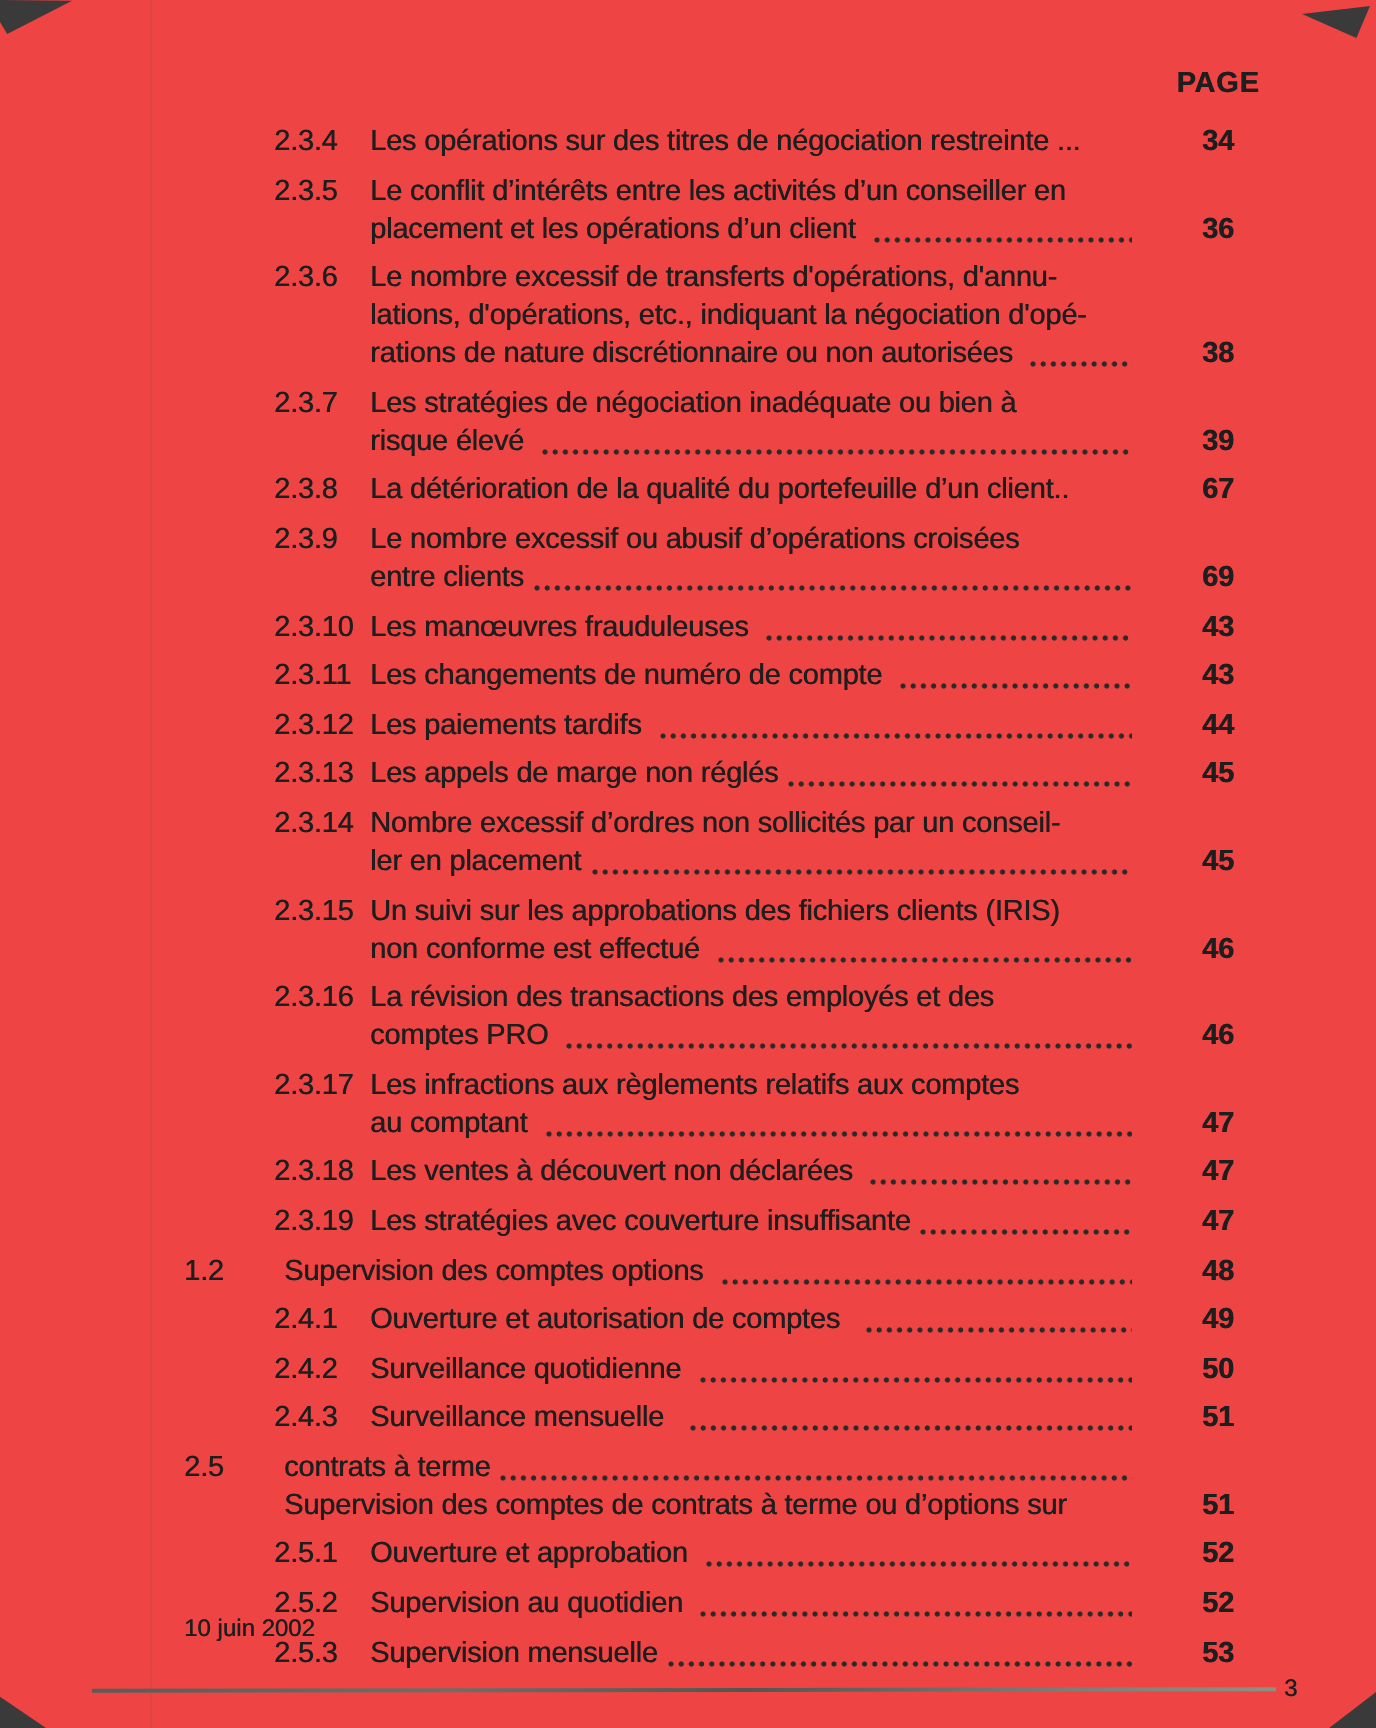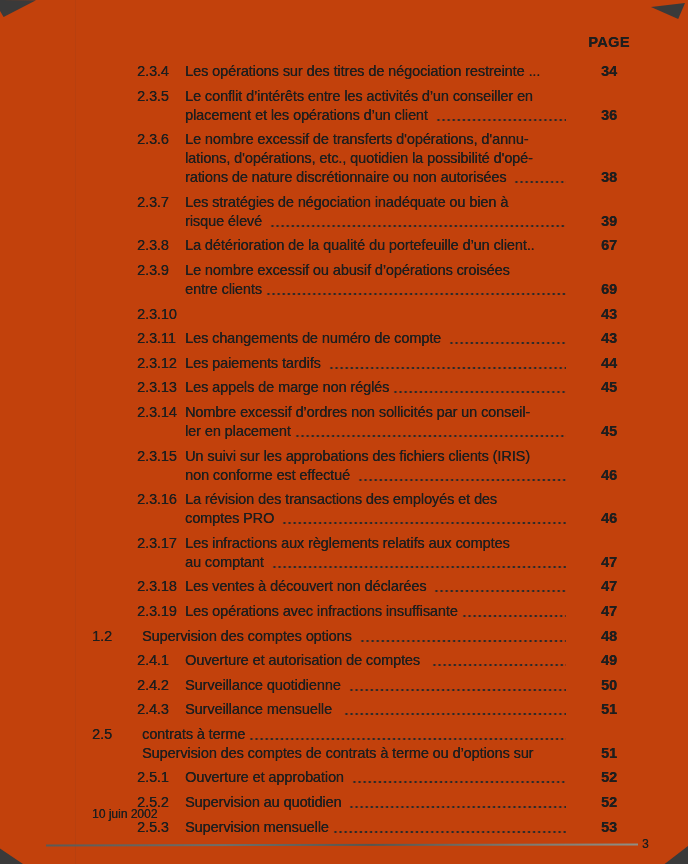--- a/index.html
+++ b/index.html
@@ -1,18 +1,18 @@
 <!DOCTYPE html>
 <html><head>
 <meta charset="utf-8">
 <style>
   html,body { margin:0; padding:0; background:#ffffff; }
   .page {
     position:relative; width:688px; height:864px;
-    background:#c2410c; color:#1e1e1e;
+    background:#ef4444; color:#1e1e1e;
     font-family:"Liberation Sans", sans-serif;
     overflow:hidden;
     text-shadow:0.25px 0 0 currentColor; 
   }
   .scanline-v { position:absolute; left:75px; top:0; bottom:0; width:1px; background:rgba(60,60,55,0.07); }
 
   .content { position:absolute; left:92px; top:33px; width:546px; }
   .header-row { display:flex; justify-content:flex-end; margin-bottom:10px; }
   .pagelabel { width:58px; text-align:center; font-weight:bold; font-size:14.5px; line-height:19px; letter-spacing:0.4px; }
 
@@ -80,21 +80,21 @@
           </span>
       <span class="pagecol">
         <span class="pageno">36</span>
       </span>
     </div>
 
     <div class="entry l3">
       <span class="num">2.3.6</span>
       <span class="body">
             <div class="line">Le nombre excessif de transferts d'opérations, d'annu-</div>
-            <div class="line">lations, d'opérations, etc., quotidien la possibilité d'opé-</div>
+            <div class="line">lations, d'opérations, etc., indiquant la négociation d'opé-</div>
             <div class="line lastline"><span>rations de nature discrétionnaire ou non autorisées </span><span class="leader"></span></div>
           </span>
       <span class="pagecol">
         <span class="pageno">38</span>
       </span>
     </div>
 
     <div class="entry l3">
       <span class="num">2.3.7</span>
       <span class="body">
@@ -123,21 +123,21 @@
             <div class="line lastline"><span>entre clients</span><span class="leader"></span></div>
           </span>
       <span class="pagecol">
         <span class="pageno">69</span>
       </span>
     </div>
 
     <div class="entry l3">
       <span class="num">2.3.10</span>
       <span class="body">
-            <div class="line lastline"><span class="leader"></span></div>
+            <div class="line lastline"><span>Les manœuvres frauduleuses </span><span class="leader"></span></div>
           </span>
       <span class="pagecol">
         <span class="pageno">43</span>
       </span>
     </div>
 
     <div class="entry l3">
       <span class="num">2.3.11</span>
       <span class="body">
             <div class="line lastline"><span>Les changements de numéro de compte </span><span class="leader"></span></div>
@@ -217,21 +217,21 @@
             <div class="line lastline"><span>Les ventes à découvert non déclarées </span><span class="leader"></span></div>
           </span>
       <span class="pagecol">
         <span class="pageno">47</span>
       </span>
     </div>
 
     <div class="entry l3">
       <span class="num">2.3.19</span>
       <span class="body">
-            <div class="line lastline"><span>Les opérations avec infractions insuffisante</span><span class="leader"></span></div>
+            <div class="line lastline"><span>Les stratégies avec couverture insuffisante</span><span class="leader"></span></div>
           </span>
       <span class="pagecol">
         <span class="pageno">47</span>
       </span>
     </div>
 
     <div class="entry l2">
       <span class="num">1.2</span>
       <span class="body">
             <div class="line lastline"><span>Supervision des comptes options </span><span class="leader"></span></div>

